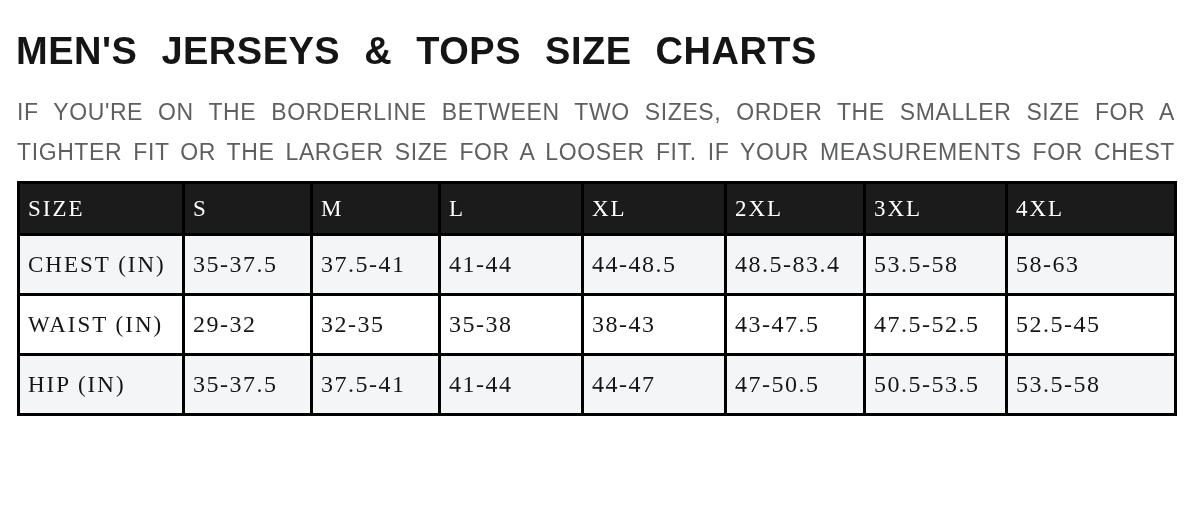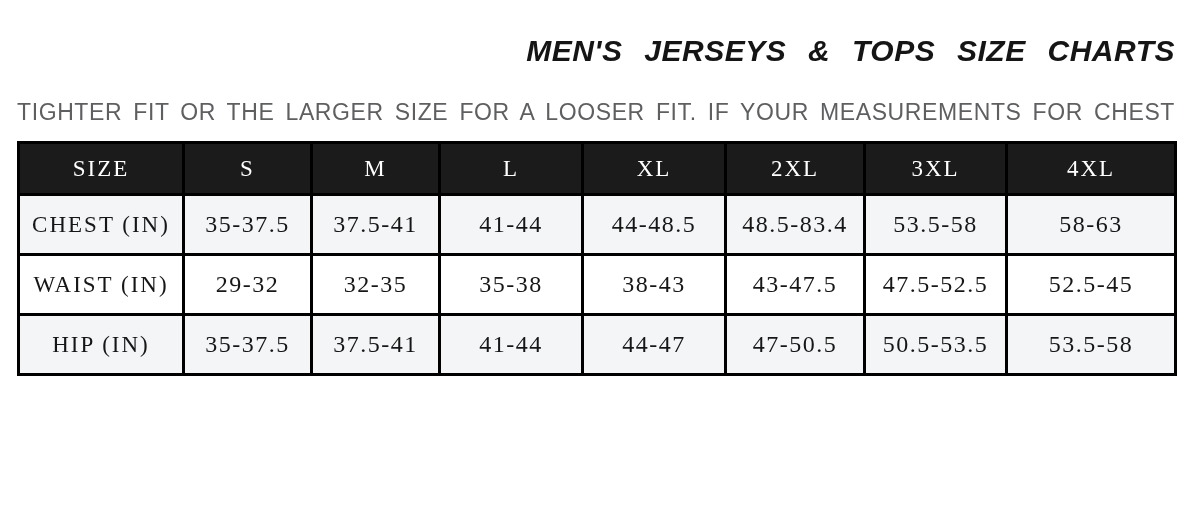--- a/index.html
+++ b/index.html
@@ -15,26 +15,25 @@
   *{box-sizing:border-box;}
   html,body{margin:0;padding:0;}
   body{
     width:1191px;height:510px;overflow:hidden;
     background:var(--page-bg);
     font-family:"Liberation Sans",sans-serif;
   }
   .page{width:1191px;height:510px;}
   .page-title{
     margin:30px 16px 0;
-    text-align:right;
-    font-size:30px;line-height:42px;
+    text-align:left;
+    font-size:38px;line-height:42px;
     font-weight:bold;
     letter-spacing:0.5px;word-spacing:13px;
     color:var(--title-color);
-    font-style:italic;
   }
   .intro{margin:20px 17px 0;width:1158px;}
   .intro-line{
     font-size:23px;line-height:40px;
     color:var(--body-text);
     letter-spacing:0.6px;word-spacing:4px;
   }
   .intro-line.justify{
     text-align:justify;
     text-align-last:justify;
@@ -43,22 +42,22 @@
   .intro-line.last{text-align:left;word-spacing:9px;}
   table.size-table{
     margin:9px 0 0 17px;
     width:1157px;
     border-collapse:collapse;
     table-layout:fixed;
     font-family:"Liberation Serif","DejaVu Serif",serif;
   }
   .size-table th,.size-table td{
     border:3px solid var(--border);
-    text-align:center;vertical-align:middle;
-    padding:0;overflow:hidden;
+    text-align:left;vertical-align:middle;
+    padding:8px;overflow:hidden;
   }
   .size-table thead th{
     background:var(--header-bg);
     color:var(--header-text);
     font-weight:normal;
     font-size:23px;letter-spacing:2px;
     height:52px;
   }
   .size-table tbody td{
     font-size:24px;letter-spacing:1.5px;
@@ -70,20 +69,21 @@
   .size-table td.rowlabel{font-size:23px;letter-spacing:2px;}
 </style>
 </head>
 <body>
 
 <div class="page">
 
   <h1 class="page-title">MEN'S JERSEYS &amp; TOPS SIZE CHARTS</h1>
 
   <div class="intro">
+    <div class="intro-line justify">IF YOU'RE ON THE BORDERLINE BETWEEN TWO SIZES, ORDER THE SMALLER SIZE FOR A</div>
     <div class="intro-line justify">TIGHTER FIT OR THE LARGER SIZE FOR A LOOSER FIT. IF YOUR MEASUREMENTS FOR CHEST</div>
   </div>
 
   <table class="size-table">
     <colgroup>
       <col style="width:165px">
       <col style="width:128px">
       <col style="width:128px">
       <col style="width:143px">
       <col style="width:143px">

